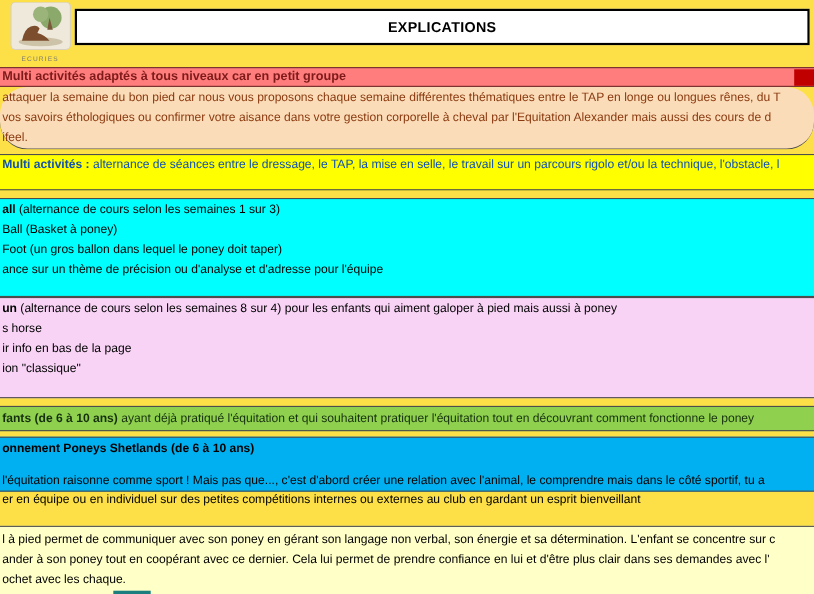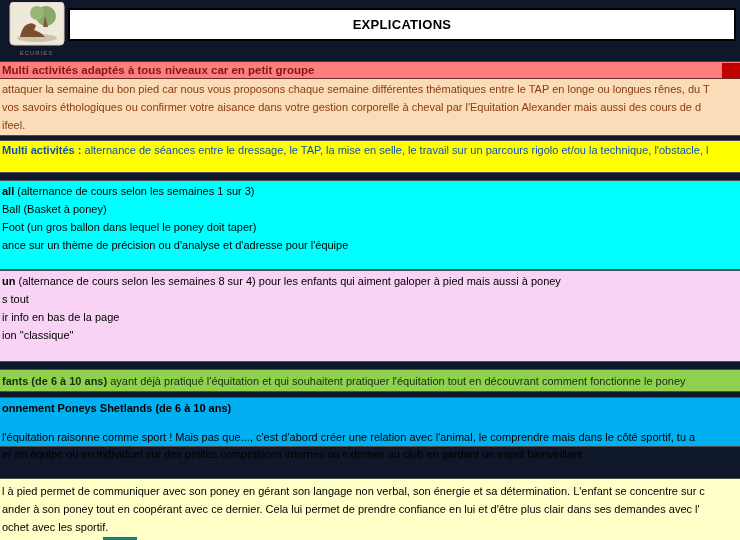--- a/index.html
+++ b/index.html
@@ -1,17 +1,17 @@
 <!DOCTYPE html>
 <html style="--red-band: #FF7D7D; --red-band-text: #7E1A1A; --red-band-end: #C00000; --tan-band: #FBDCB8; --tan-text: #8A3A10; --yellow-band: #FFFF00; --yellow-text: #1052B0; --cyan-band: #00FFFF; --pink-band: #F8D3F6; --green-band: #8FD14F; --blue-band: #00B0F0; --paleyellow-band: #FFFFC8; --bottom-tab: #1B7E7E;"><head>
 <meta charset="utf-8">
 <style>
   html,body{margin:0;padding:0;background:#ffffff;}
   .sheet{
-    position:relative;width:740px;height:540px;background:#0f172a;overflow:hidden;
+    position:relative;width:740px;height:540px;background:#fde047;overflow:hidden;
     font-family:"Liberation Sans","DejaVu Sans",sans-serif;color:#000;
   }
   
   .logo{position:absolute;left:8px;top:2px;width:57px;height:54px;text-align:center;}
   .logo-caption{font-size:6px;line-height:7px;color:#7f7b6e;letter-spacing:1px;}
   
   .header-box{
     position:absolute;left:68px;top:8px;width:664px;height:29px;
     border:2px solid #000;background:#fff;
     display:flex;align-items:center;justify-content:center;
@@ -21,21 +21,21 @@
   .band{
     position:absolute;left:0;width:740px;box-sizing:border-box;
     border-top:1px solid #4d4d4d;border-bottom:1px solid #4d4d4d;
     padding:1px 12px 0 2px;font-size:11px;line-height:18px;
   }
   .line{white-space:nowrap;overflow:hidden;}
   .b{font-weight:bold;}
   .band.red{top:61px;height:18px;background:var(--red-band,#ff7d7d);color:var(--red-band-text,#7e1a1a);
     font-weight:bold;font-size:11.5px;line-height:15px;border-color:#6e2a2a;}
   .red-end{position:absolute;right:0;top:1px;width:18px;height:15px;background:var(--red-band-end,#c00000);}
-  .band.tan{top:79px;height:57px;background:var(--tan-band,#fbdcb8);color:var(--tan-text,#8a3a10);border-top:none;}
+  .band.tan{top:79px;height:57px;background:var(--tan-band,#fbdcb8);color:var(--tan-text,#8a3a10);border-top:none;border-radius:25px;}
   .band.yellow{top:140px;height:33px;background:var(--yellow-band,#ffff00);color:var(--yellow-text,#1052b0);line-height:16px;}
   .band.cyan{top:180px;height:90px;background:var(--cyan-band,#00ffff);}
   .band.pink{top:270px;height:92px;background:var(--pink-band,#f8d3f6);}
   .band.green{top:369px;height:23px;background:var(--green-band,#8fd14f);color:#16300f;line-height:20px;}
   .band.blue{top:397px;height:50px;background:var(--blue-band,#00b0f0);}
   .band.blue .line{line-height:17px;}
   .band.blue .hline{line-height:18px;}
   .spacer12{height:12px;}
   .band.paleyellow{top:478px;height:63px;background:var(--paleyellow-band,#ffffc8);padding-top:3px;}
   .bottom-tab{position:absolute;left:103px;top:537px;width:34px;height:3px;background:var(--bottom-tab,#1b7e7e);}
@@ -84,21 +84,21 @@
     </div>
     <div class="line">Ball (Basket à poney)</div>
     <div class="line">Foot (un gros ballon dans lequel le poney doit taper)</div>
     <div class="line">ance sur un thème de précision ou d'analyse et d'adresse pour l'équipe</div>
   </div>
 
   <div class="band pink">
     <div class="line">
       <span class="b">un</span><span> (alternance de cours selon les semaines 8 sur 4) pour les enfants qui aiment galoper à pied mais aussi à poney</span>
     </div>
-    <div class="line">s tout</div>
+    <div class="line">s horse</div>
     <div class="line">ir info en bas de la page</div>
     <div class="line"></div>
     <div class="line">ion "classique"</div>
   </div>
 
   <div class="band green">
     <div class="line">
       <span class="b">fants (de 6 à 10 ans)</span><span> ayant déjà pratiqué l'équitation et qui souhaitent pratiquer l'équitation tout en découvrant comment fonctionne le poney</span>
     </div>
   </div>
@@ -106,18 +106,18 @@
   <div class="band blue">
     <div class="line hline b">onnement Poneys Shetlands (de 6 à 10 ans)</div>
     <div class="spacer12"></div>
     <div class="line">l'équitation raisonne comme sport ! Mais pas que..., c'est d'abord créer une relation avec l'animal, le comprendre mais dans le côté sportif, tu a</div>
     <div class="line">er en équipe ou en individuel sur des petites compétitions internes ou externes au club en gardant un esprit bienveillant</div>
   </div>
 
   <div class="band paleyellow">
     <div class="line">l à pied permet de communiquer avec son poney en gérant son langage non verbal, son énergie et sa détermination. L'enfant se concentre sur c</div>
     <div class="line">ander à son poney tout en coopérant avec ce dernier. Cela lui permet de prendre confiance en lui et d'être plus clair dans ses demandes avec l'</div>
-    <div class="line">ochet avec les sportif.</div>
+    <div class="line">ochet avec les chaque.</div>
   </div>
 
   <div class="bottom-tab"></div>
 
 </div>
 
 </body></html>

